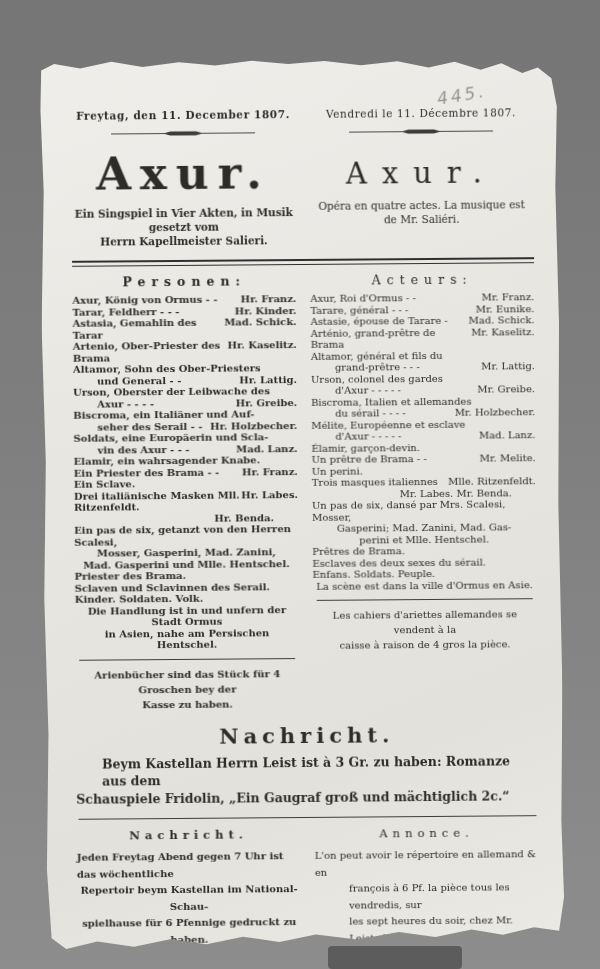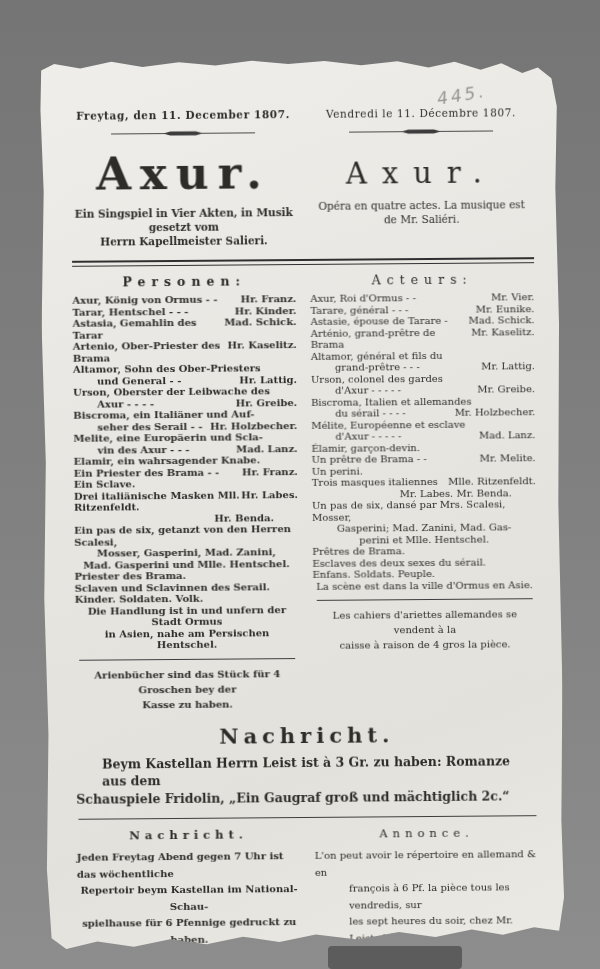--- a/index.html
+++ b/index.html
@@ -93,21 +93,21 @@
 
       <div class="row">
         <div class="col">
           <div class="casthead frak">Personen:</div>
           <div class="castlist frak">
               <div class="cl">
                 <span class="lt">Axur, König von Ormus   -    -</span>
                 <span class="la">Hr. Franz.</span>
               </div>
               <div class="cl">
-                <span class="lt">Tarar, Hentschel    -     -     -</span>
+                <span class="lt">Tarar, Feldherr    -     -     -</span>
                 <span class="la">Hr. Kinder.</span>
               </div>
               <div class="cl">
                 <span class="lt">Astasia, Gemahlin des Tarar</span>
                 <span class="la">Mad. Schick.</span>
               </div>
               <div class="cl">
                 <span class="lt">Artenio, Ober-Priester des Brama</span>
                 <span class="la">Hr. Kaselitz.</span>
               </div>
@@ -126,21 +126,21 @@
                 <span class="la">Hr. Greibe.</span>
               </div>
               <div class="cl">
                 <span class="lt">Biscroma, ein Italiäner und Auf-</span>
               </div>
               <div class="cl i">
                 <span class="lt">seher des Serail   -    -</span>
                 <span class="la">Hr. Holzbecher.</span>
               </div>
               <div class="cl">
-                <span class="lt">Melite, eine Europäerin und Scla-</span>
+                <span class="lt">Soldats, eine Europäerin und Scla-</span>
               </div>
               <div class="cl i">
                 <span class="lt">vin des Axur   -    -    -</span>
                 <span class="la">Mad. Lanz.</span>
               </div>
               <div class="cl">
                 <span class="lt">Elamir, ein wahrsagender Knabe.</span>
               </div>
               <div class="cl">
                 <span class="lt">Ein Priester des Brama   -    -</span>
@@ -175,21 +175,21 @@
           <div class="note frak">
               <div class="ln">Arienbücher sind das Stück für 4 Groschen bey der</div>
               <div class="ln">Kasse zu haben.</div>
             </div>
         </div>
         <div class="col">
           <div class="casthead">Acteurs:</div>
           <div class="castlist">
               <div class="cl">
                 <span class="lt">Axur, Roi d'Ormus   -    -</span>
-                <span class="la">Mr. Vier.</span>
+                <span class="la">Mr. Franz.</span>
               </div>
               <div class="cl">
                 <span class="lt">Tarare, général    -    -    -</span>
                 <span class="la">Mr. Eunike.</span>
               </div>
               <div class="cl">
                 <span class="lt">Astasie, épouse de Tarare   -</span>
                 <span class="la">Mad. Schick.</span>
               </div>
               <div class="cl">

